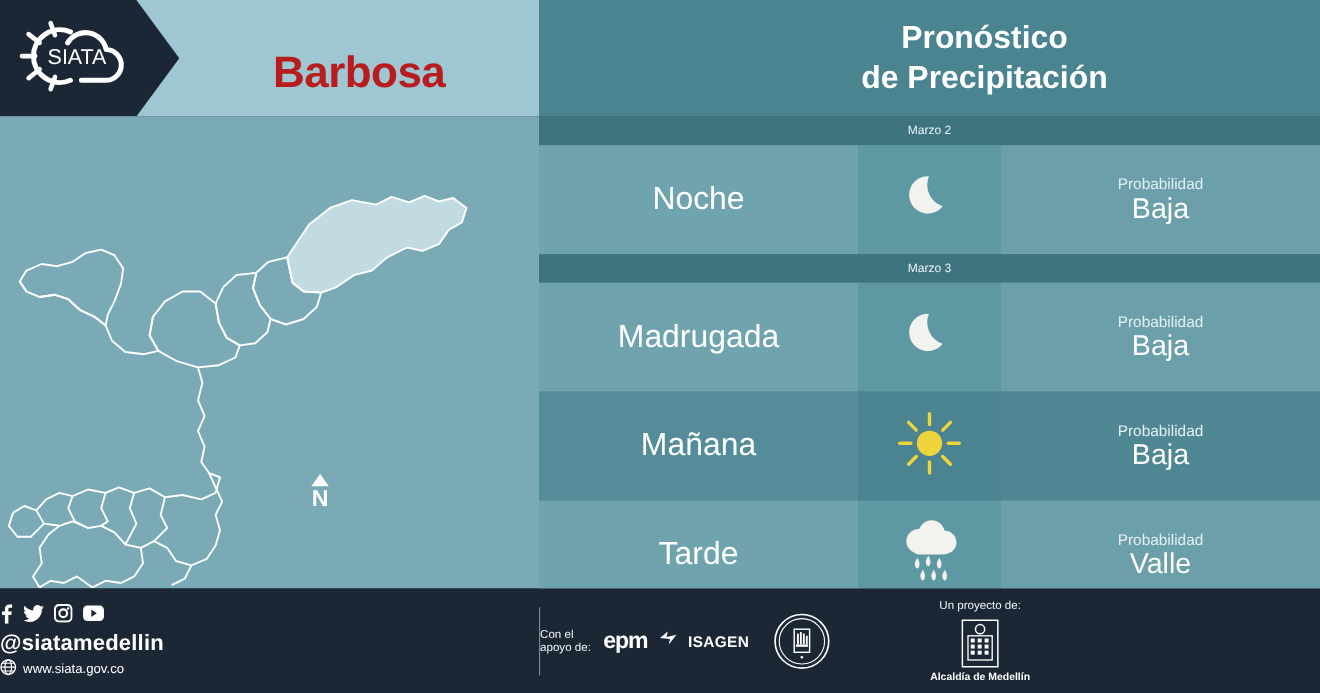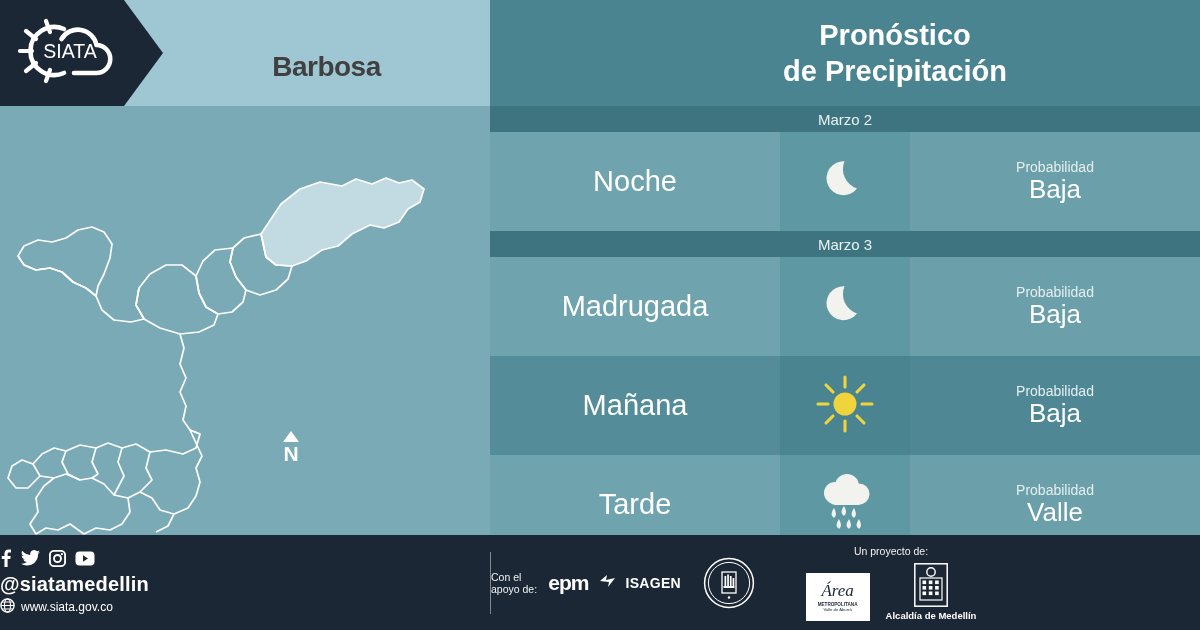--- a/index.html
+++ b/index.html
@@ -21,21 +21,21 @@
   .logo-banner {
     position: absolute; left: 0; top: 0; width: 163px; height: 106px;
     background: #1c2735;
     clip-path: polygon(0 0, 124px 0, 163px 53px, 124px 106px, 0 106px);
     display: flex; align-items: center; justify-content: flex-start;
     padding-left: 12px;
   }
   .city-name {
     position: absolute; left: 163px; top: 0; width: 327px; height: 133px;
     display: flex; align-items: center; justify-content: center;
-    font-size: 28px; font-weight: bold; color: #404040;
+    font-size: 40px; font-weight: bold; color: #b91c1c;
     letter-spacing: -0.5px;
   }
   .header-right {
     position: absolute; left: 490px; top: 0; width: 810px; height: 106px;
     background: #4a8490;
     display: flex; flex-direction: column;
     align-items: center; justify-content: center;
     color: #fff;
   }
   .header-right .ttl-line {
@@ -80,21 +80,21 @@
   }
 
   
   .forecast {
     position: absolute; left: 490px; top: 106px; width: 710px; height: 429px;
     background: #4a8490;
   }
   .date-bar {
     height: 26px; background: #3d7480; color: #e9f2f4;
     display: flex; align-items: center; justify-content: center;
-    font-size: 15px;
+    font-size: 11px;
   }
   .row { display: flex; height: 99px; }
   .row.light .cell-period { background: #6fa3ad; }
   .row.light .cell-icon   { background: #5e98a3; }
   .row.light .cell-prob   { background: #6b9fa9; }
   .row.dark  .cell-period { background: #548d99; }
   .row.dark  .cell-icon   { background: #4a8490; }
   .row.dark  .cell-prob   { background: #4f8894; }
 
   .cell-period {
@@ -386,25 +386,20 @@
           <rect x="29.6" y="21" width="1.7" height="8"></rect>
           <rect x="20.5" y="29" width="11" height="2"></rect>
         </g>
         <circle cx="26" cy="40.5" r="1.2" fill="#fff"></circle>
       </svg>
     </div>
 
     <div class="f-project">
       <div class="f-cap">Un proyecto de:</div>
       <div class="f-proj-logos">
-        <div class="area-logo">
-          <span class="scr">Área</span>
-          <span class="sub1">METROPOLITANA</span>
-          <span class="sub2">Valle de Aburrá</span>
-        </div>
         <div class="alc">
           <svg width="34" height="44" viewBox="0 0 34 44">
             <rect x="0.8" y="0.8" width="32.4" height="42.4" fill="none" stroke="#fff" stroke-width="1.5"></rect>
             <circle cx="17" cy="9" r="4.2" fill="none" stroke="#fff" stroke-width="1.4"></circle>
             <rect x="6" y="15" width="22" height="22" fill="none" stroke="#fff" stroke-width="1.2"></rect>
             <g fill="#fff">
               <rect x="8.5" y="17.5" width="3.6" height="3.6"></rect>
               <rect x="14.8" y="17.5" width="3.6" height="3.6"></rect>
               <rect x="21.1" y="17.5" width="3.6" height="3.6"></rect>
               <rect x="8.5" y="23" width="3.6" height="3.6"></rect>

